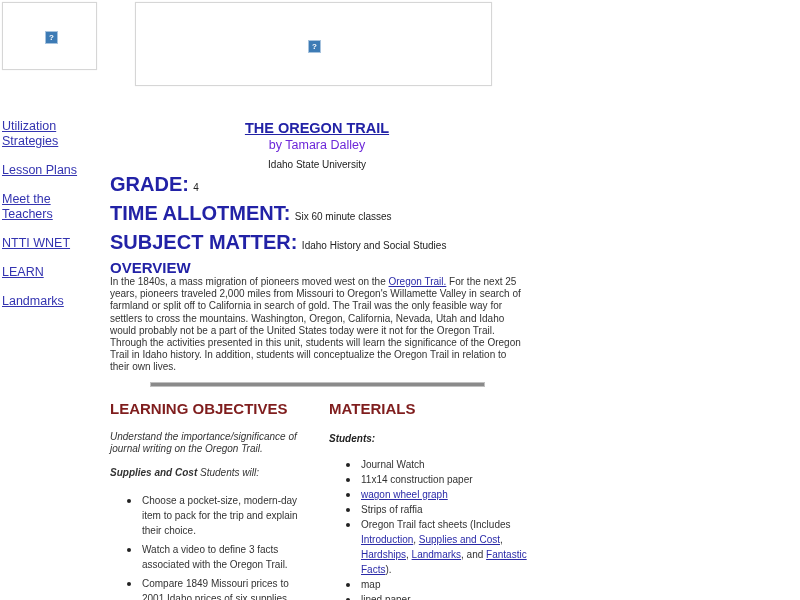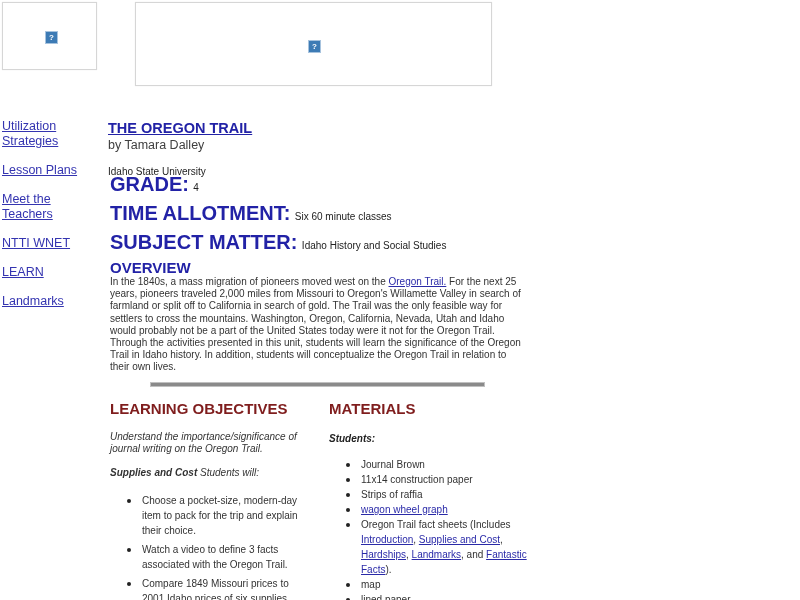--- a/index.html
+++ b/index.html
@@ -14,24 +14,24 @@
              text-align:center; font-weight:bold; }
   #logo-box { left:2px; top:2px; width:93px; height:66px; }
   #logo-box .broken { left:42px; top:28px; }
   #banner-box { left:135px; top:2px; width:355px; height:82px; }
   #banner-box .broken { left:172px; top:37px; }
 
   #nav { position:absolute; left:2px; top:119px; width:100px; font-size:12.5px; line-height:15px; }
   #nav a { display:block; color:#3434b0; }
   #nav .nav-item { margin-bottom:14px; }
 
-  #header { position:absolute; left:108px; top:119px; width:418px; text-align:left; }
+  #header { position:absolute; left:108px; top:119px; width:418px; text-align:center; }
   #title { font-size:14.5px; font-weight:bold; color:#2222a6; text-decoration:underline; display:inline-block; }
-  #author { font-size:12.5px; color:#404040; margin-top:1px; }
-  #univ { font-size:10px; color:#222; margin-top:14px; }
+  #author { font-size:12.5px; color:#6d28d9; margin-top:1px; }
+  #univ { font-size:10px; color:#222; margin-top:7px; }
 
   .field { position:absolute; left:110px; white-space:nowrap; }
   .field .lbl { font-size:20px; font-weight:bold; color:#2222a6; }
   .field .val { font-size:10px; color:#222; }
   #f-grade { top:173px; }
   #f-time { top:202px; }
   #f-subject { top:231px; }
 
   #overview { position:absolute; left:110px; top:259px; width:416px; }
   #overview h2 { margin:0; font-size:15px; font-weight:bold; color:#2222a6; line-height:17px; }
@@ -121,21 +121,21 @@
     <li>Choose a pocket-size, modern-day item to pack for the trip and explain their choice.</li>
     <li>Watch a video to define 3 facts associated with the Oregon Trail.</li>
     <li>Compare 1849 Missouri prices to 2001 Idaho prices of six supplies many pioneers packed.</li>
   </ul>
 </section>
 
 <section class="col" id="col-right">
   <h2>MATERIALS</h2>
   <p class="students">Students:</p>
   <ul>
-    <li>Journal Brown</li>
+    <li>Journal Watch</li>
     <li>11x14 construction paper</li>
+    <li><a href="#">wagon wheel graph</a></li>
     <li>Strips of raffia</li>
-    <li><a href="#">wagon wheel graph</a></li>
     <li><span>Oregon Trail fact sheets (Includes </span><a href="#">Introduction</a><span>, </span><a href="#">Supplies and Cost</a><span>, </span><a href="#">Hardships</a><span>, </span><a href="#">Landmarks</a><span>, and </span><a href="#">Fantastic Facts</a><span>).</span></li>
     <li>map</li>
     <li>lined paper</li>
   </ul>
 </section>
 
 </body></html>

